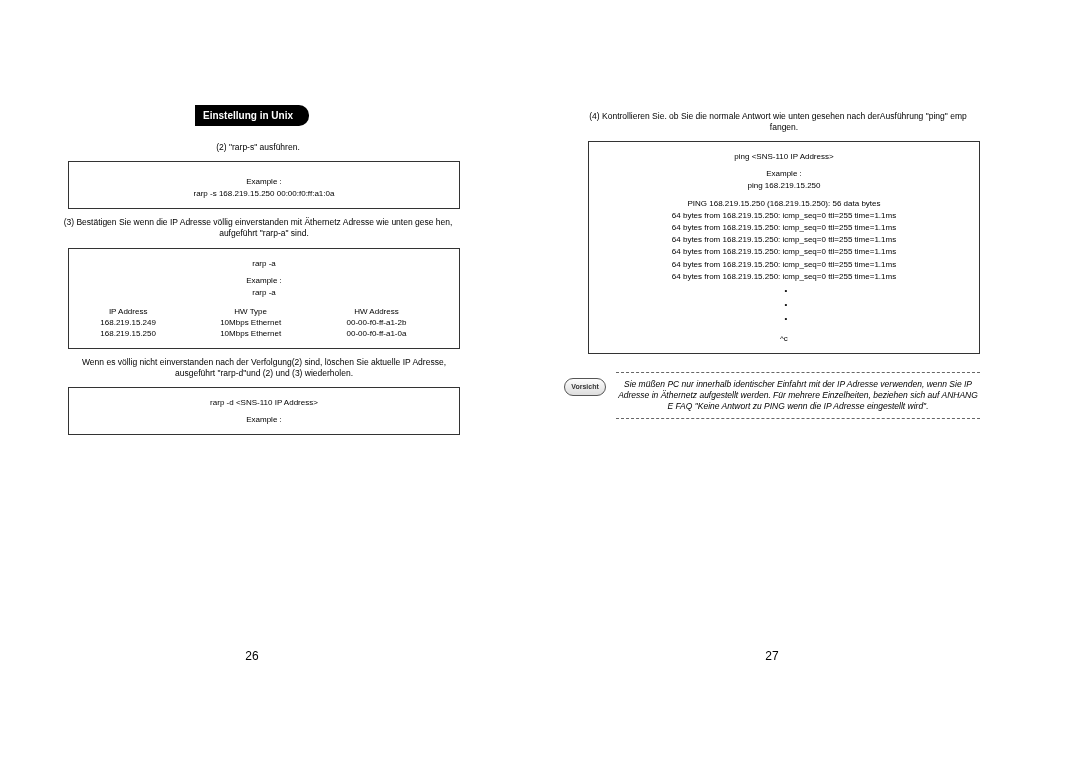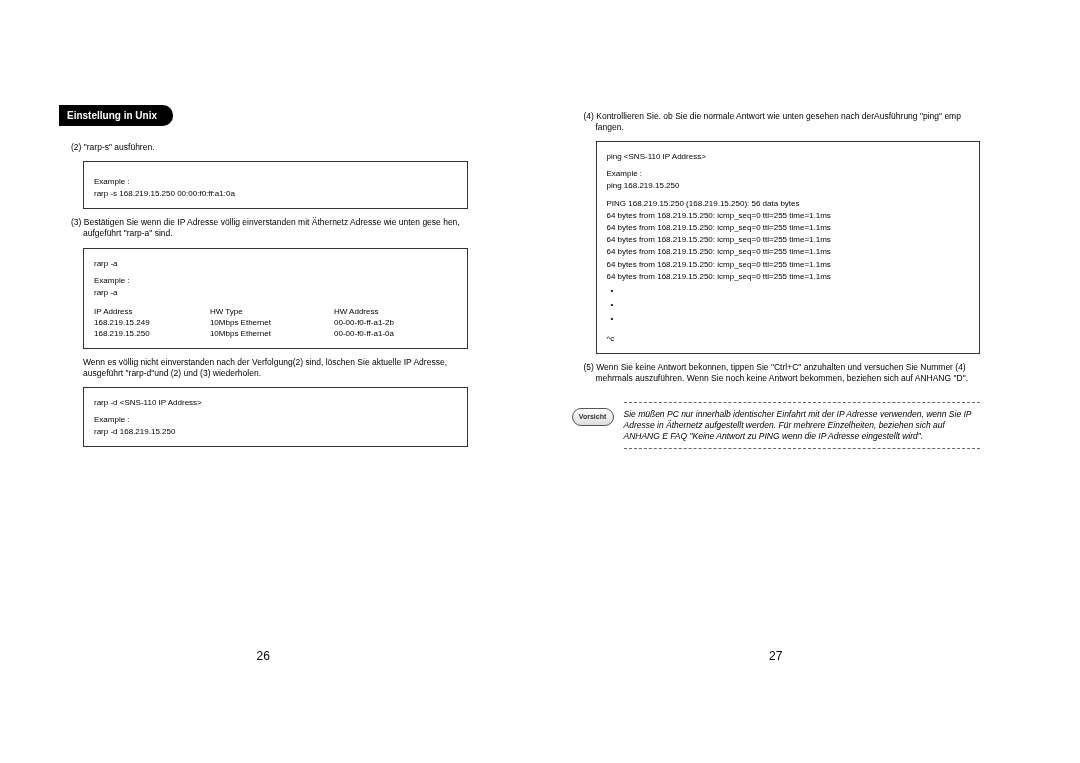--- a/index.html
+++ b/index.html
@@ -7,22 +7,23 @@
     margin: 0;
     padding: 0;
     background: #fff;
     font-family: Arial, Helvetica, sans-serif;
     width: 1080px;
     height: 763px;
     position: relative;
   }
   .spread {
     display: flex;
-    padding: 105px 100px 60px 59px;
+    padding: 105px 100px 60px 44px;
     gap: 104px;
+    text-align: center;
   }
   .page {
     flex: 1;
     font-size: 8.5px;
     line-height: 1.3;
     color: #000;
     position: relative;
     min-height: 560px;
   }
   .section-header {
@@ -132,21 +133,20 @@
           <div class="tbl-cell">00-00-f0-ff-a1-0a</div>
         </div>
       </div>
     </div>
 
     <div class="desc">Wenn es völlig nicht einverstanden nach der Verfolgung(2) sind, löschen Sie aktuelle IP Adresse, ausgeführt "rarp-d"und (2) und (3) wiederholen.</div>
 
     <div class="box">
       <div class="box-line">rarp -d &lt;SNS-110 IP Address&gt;</div>
       <div class="box-line" style="margin-top:6px">Example :</div>
-      <div class="box-line">rarp -d 168.219.15.250</div>
     </div>
 
     <div class="page-num left">26</div>
   </div>
 
   <div class="page">
     <div class="para">(4) Kontrollieren Sie. ob Sie die normale Antwort wie unten gesehen nach derAusführung "ping" emp fangen.</div>
 
     <div class="box">
       <div class="box-line">ping &lt;SNS-110 IP Address&gt;</div>
@@ -158,21 +158,20 @@
       <div class="box-line">64 bytes from 168.219.15.250: icmp_seq=0 ttl=255 time=1.1ms</div>
       <div class="box-line">64 bytes from 168.219.15.250: icmp_seq=0 ttl=255 time=1.1ms</div>
       <div class="box-line">64 bytes from 168.219.15.250: icmp_seq=0 ttl=255 time=1.1ms</div>
       <div class="box-line">64 bytes from 168.219.15.250: icmp_seq=0 ttl=255 time=1.1ms</div>
       <div class="dot-list">•</div>
       <div class="dot-list">•</div>
       <div class="dot-list">•</div>
       <div class="box-line caret-c">^c</div>
     </div>
 
-    <div class="para">(5) Wenn Sie keine Antwort bekonnen, tippen Sie "Ctrl+C" anzuhalten und versuchen Sie Nummer (4) mehrmals auszuführen. Wenn Sie noch keine Antwort bekommen, beziehen sich auf ANHANG "D".</div>
 
     <div class="caution-block">
       <div class="caution-badge">Vorsicht</div>
       <div class="caution-text">Sie müßen PC nur innerhalb identischer Einfahrt mit der IP Adresse verwenden, wenn Sie IP Adresse in Äthernetz aufgestellt werden. Für mehrere Einzelheiten, beziehen sich auf ANHANG E FAQ "Keine Antwort zu PING wenn die IP Adresse eingestellt wird".</div>
     </div>
 
     <div class="page-num right">27</div>
   </div>
 
 </div>

